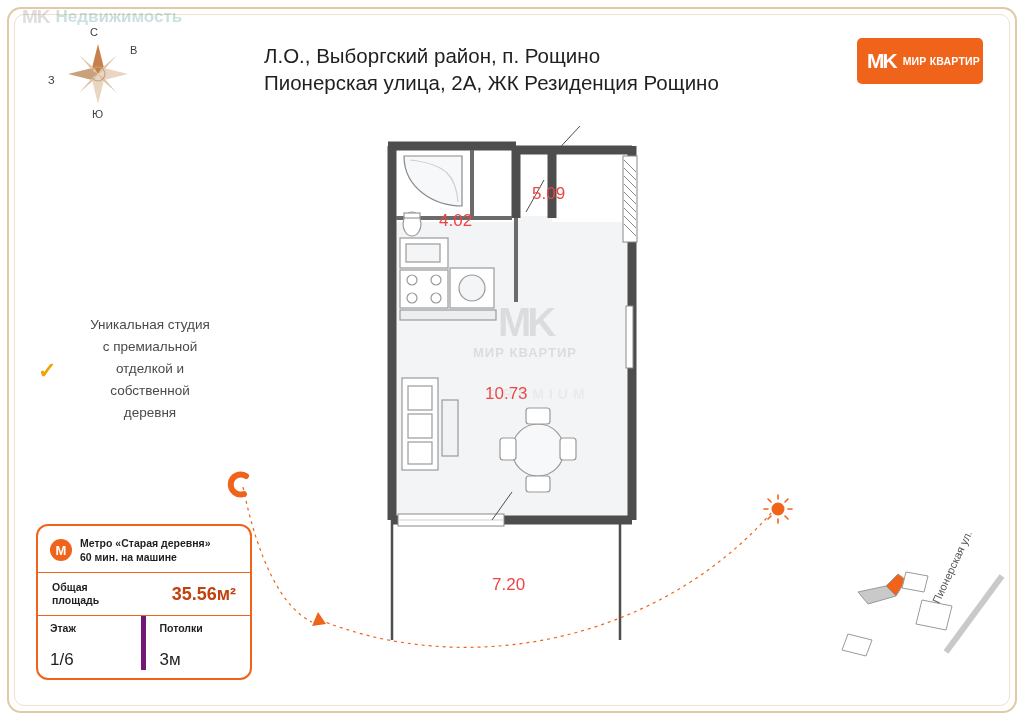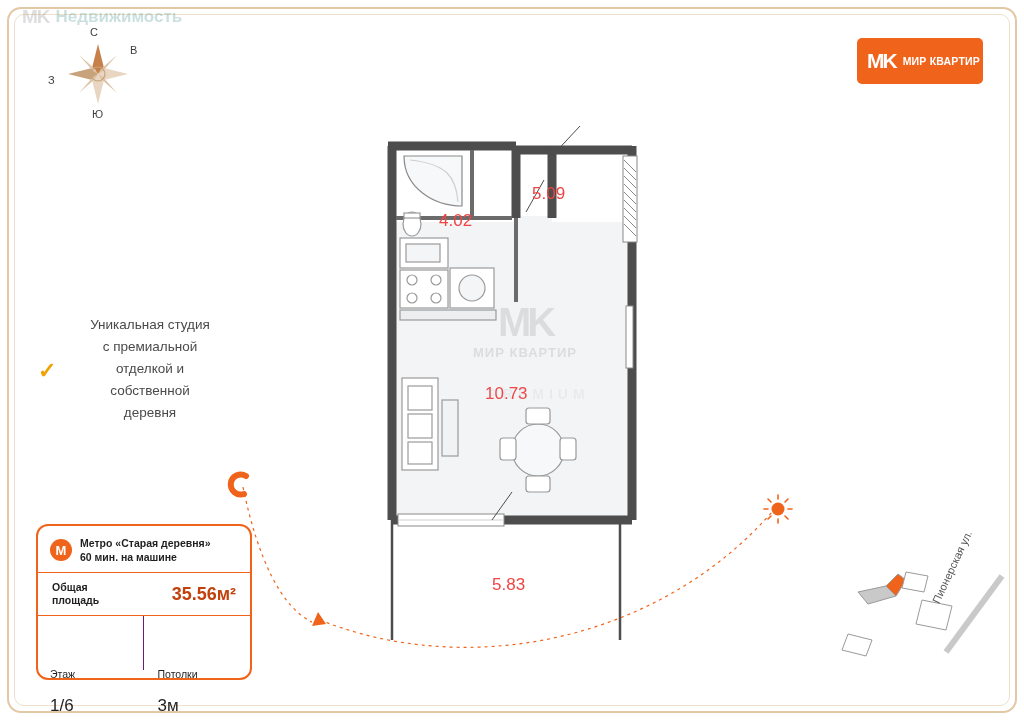--- a/index.html
+++ b/index.html
@@ -171,22 +171,22 @@
     padding: 8px 14px 8px 14px;
   }
   .area-label { font-size: 10.5px; color: #1f1f1f; font-weight: bold; line-height: 13px; }
   .area-value { font-size: 18px; color: #c2410c; font-weight: bold; }
   .bottom-row { display: flex; height: 54px; }
   .bottom-cell {
     flex: 1;
     padding: 6px 0 0 12px;
     box-sizing: border-box;
   }
-  .bottom-cell.right { border-left: 1px solid #701a75; padding-left: 14px;}
-  .bottom-cell .bl { font-size: 10.5px; color: #1f1f1f; font-weight: normal; margin-top: 46px; }
+  .bottom-cell.right { border-left: 5px solid #701a75; padding-left: 14px;}
+  .bottom-cell .bl { font-size: 10.5px; color: #1f1f1f; font-weight: bold; }
   .bottom-cell .bv { font-size: 17px; color: #1f1f1f; font-weight: normal; margin-top: 16px;}
 
   
   .plan {
     position: absolute;
     left: 330px; top: 120px;
     width: 360px; height: 520px;
   }
 
   
@@ -251,20 +251,24 @@
         <polygon points="-19,-19 -5,-3 0,0 -3,-5" fill="#ddc4a8"></polygon>
         <circle cx="0" cy="0" r="7" fill="none" stroke="#c8a27a" stroke-width="1.2"></circle>
       </g>
     </svg>
     <span class="lbl lbl-n">С</span>
     <span class="lbl lbl-e">В</span>
     <span class="lbl lbl-s">Ю</span>
     <span class="lbl lbl-w">З</span>
   </div>
 
+  <div class="title-block">
+    <div class="title-line">Л.О., Выборгский район, п. Рощино</div>
+    <div class="title-line">Пионерская улица, 2А, ЖК  Резиденция Рощино</div>
+  </div>
 
   <div class="logo-badge">
     <span class="mk">MK</span>
     <span class="logo-text">МИР КВАРТИР</span>
   </div>
 
   <div class="check">✓</div>
   <div class="feature">
     <div class="line">Уникальная студия</div>
     <div class="line">с премиальной</div>
@@ -391,21 +395,21 @@
       <g stroke="#4d4d4d" stroke-width="1" fill="none">
         <path d="M196,92 L214,60"></path>
         <path d="M222,36 L250,6"></path>
         <path d="M162,400 L182,372"></path>
       </g>
     </svg>
 
     <div class="area-num" style="left:109px; top:91px;">4.02</div>
     <div class="area-num" style="left:202px; top:64px;">5.09</div>
     <div class="area-num" style="left:155px; top:264px;">10.73</div>
-    <div class="area-num" style="left:162px; top:455px;">5.83</div>
+    <div class="area-num" style="left:162px; top:455px;">7.20</div>
   </div>
 
   <div class="wm-center">
     <div class="mk">MK</div>
     <div class="t1">МИР КВАРТИР</div>
     <div class="t2">PREMIUM</div>
   </div>
 
   <svg class="abs" width="1024" height="720" viewBox="0 0 1024 720" style="pointer-events:none;">
     <path d="M243,487 C258,560 282,608 312,622" fill="none" stroke="#f0631b" stroke-width="1.2" stroke-dasharray="3,4"></path>

